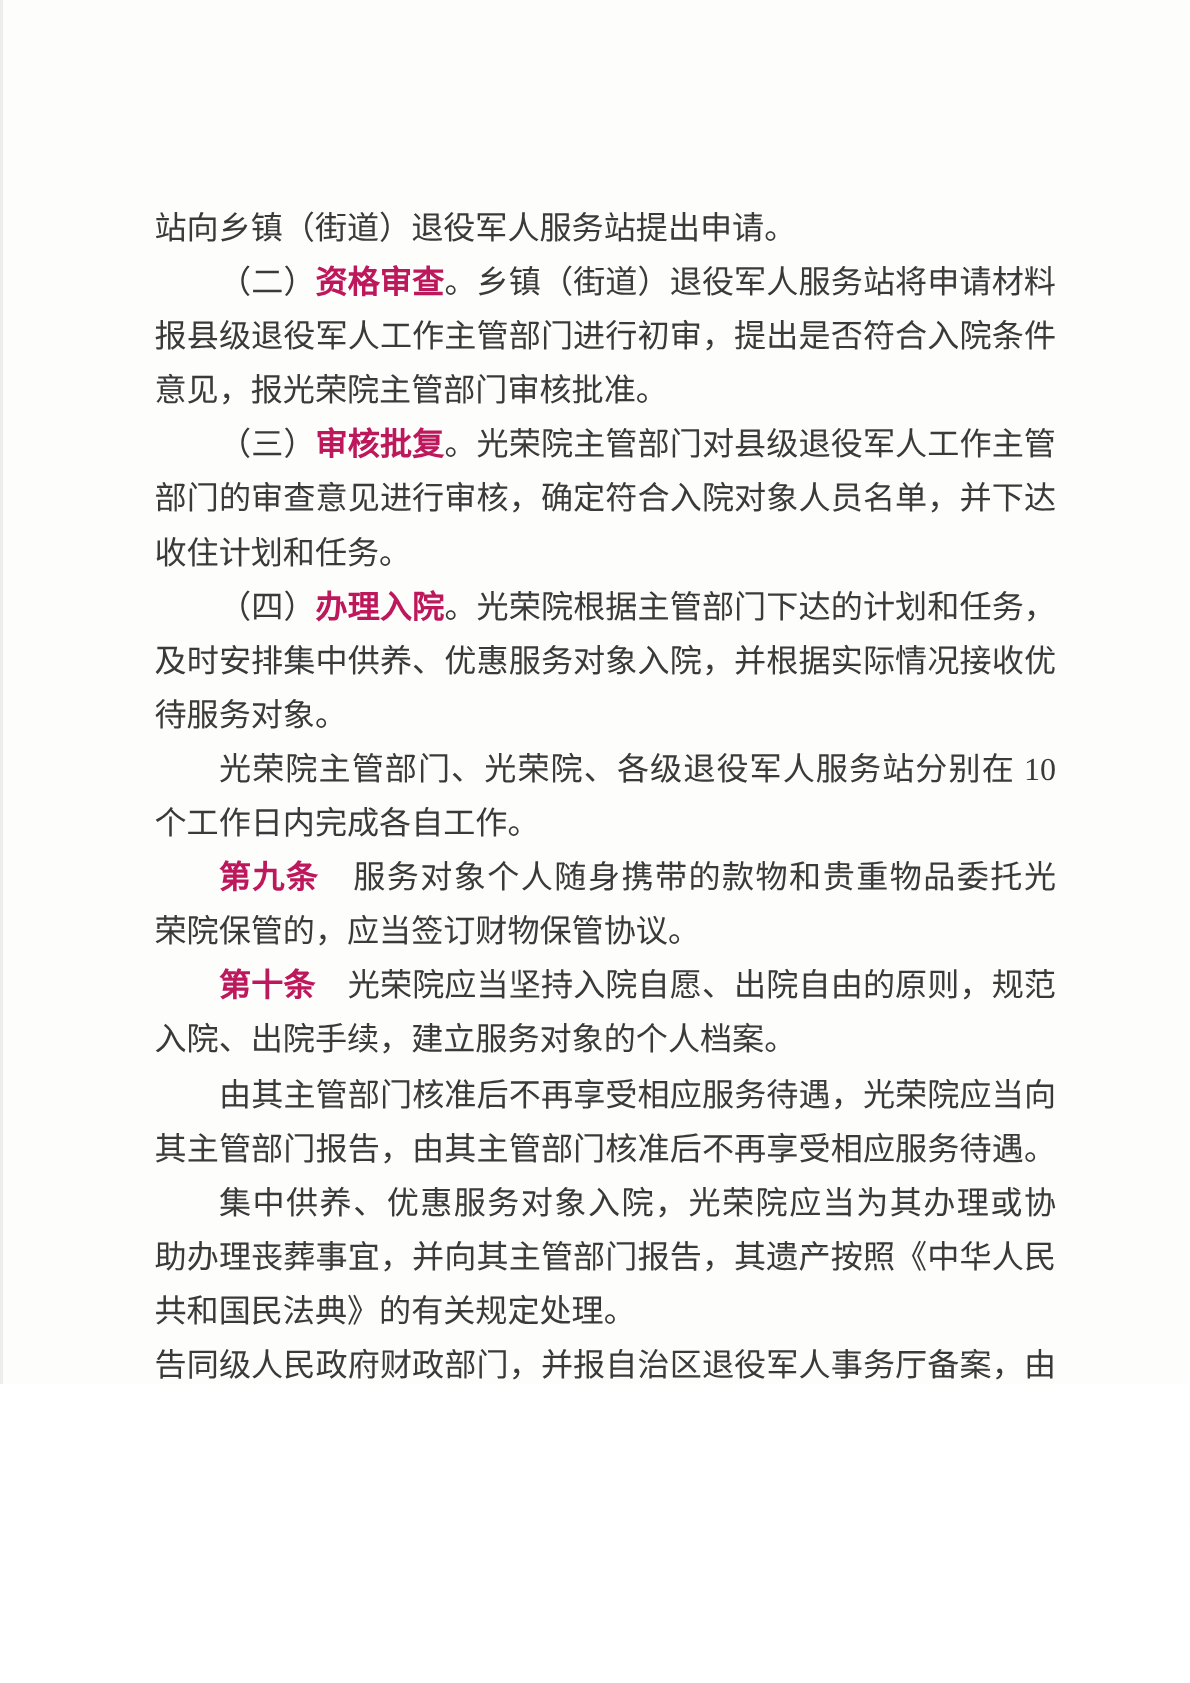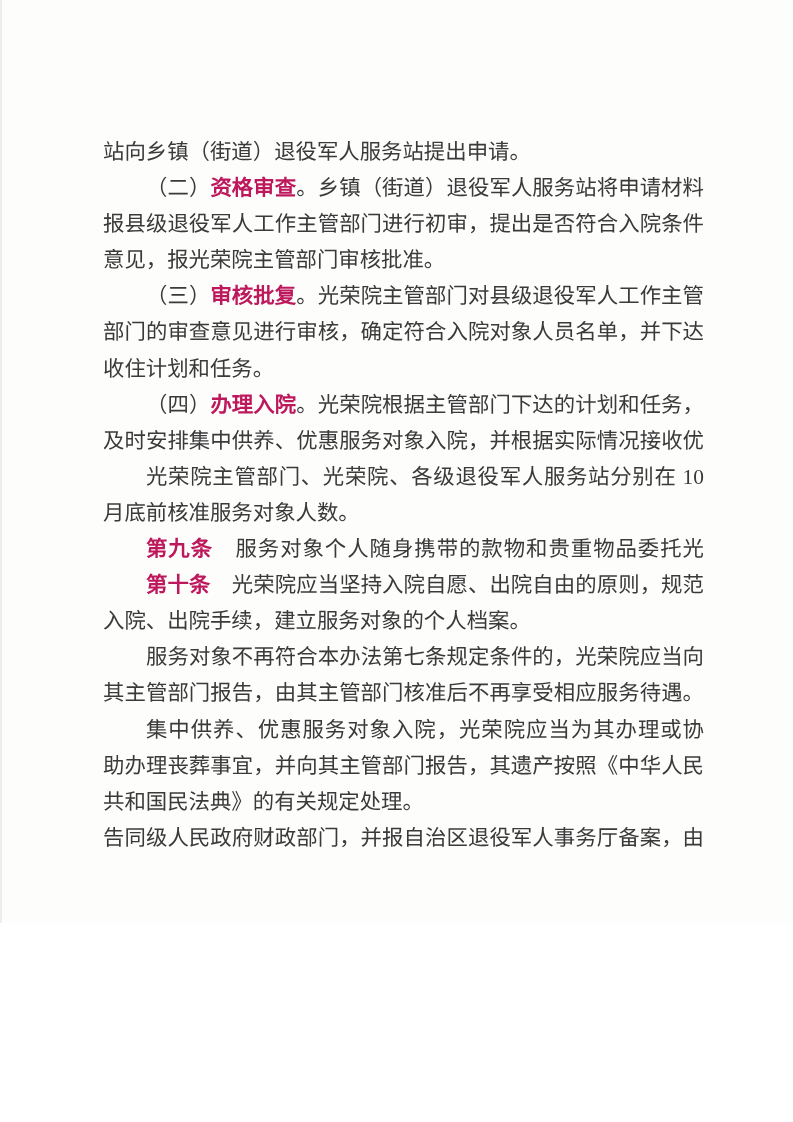--- a/index.html
+++ b/index.html
@@ -82,26 +82,28 @@
   <div class="text-block">
       <div class="line"><span>站向乡镇（街道）退役军人服务站提出申请。</span></div>
       <div class="line full indent"><span>（二）</span><b>资格审查</b><span>。乡镇（街道）退役军人服务站将申请材料</span></div>
       <div class="line full"><span>报县级退役军人工作主管部门进行初审，提出是否符合入院条件</span></div>
       <div class="line"><span>意见，报光荣院主管部门审核批准。</span></div>
       <div class="line full indent"><span>（三）</span><b>审核批复</b><span>。光荣院主管部门对县级退役军人工作主管</span></div>
       <div class="line full"><span>部门的审查意见进行审核，确定符合入院对象人员名单，并下达</span></div>
       <div class="line"><span>收住计划和任务。</span></div>
       <div class="line full indent"><span>（四）</span><b>办理入院</b><span>。光荣院根据主管部门下达的计划和任务，</span></div>
       <div class="line full"><span>及时安排集中供养、优惠服务对象入院，并根据实际情况接收优</span></div>
+      <div class="line"><span>待服务对象。</span></div>
       <div class="line full indent"><span>光荣院主管部门、光荣院、各级退役军人服务站分别在 10</span></div>
-      <div class="line"><span>月底前核准服务对象人数。</span></div>
+      <div class="line"><span>个工作日内完成各自工作。</span></div>
       <div class="line full indent"><b>第九条</b><span>　服务对象个人随身携带的款物和贵重物品委托光</span></div>
+      <div class="line"><span>荣院保管的，应当签订财物保管协议。</span></div>
       <div class="line full indent"><b>第十条</b><span>　光荣院应当坚持入院自愿、出院自由的原则，规范</span></div>
       <div class="line"><span>入院、出院手续，建立服务对象的个人档案。</span></div>
-      <div class="line full indent"><span>服务对象不再符合本办法第七条规定条件的，光荣院应当向</span></div>
+      <div class="line full indent"><span>由其主管部门核准后不再享受相应服务待遇，光荣院应当向</span></div>
       <div class="line full"><span>其主管部门报告，由其主管部门核准后不再享受相应服务待遇。</span></div>
       <div class="line full indent"><span>集中供养、优惠服务对象入院，光荣院应当为其办理或协</span></div>
       <div class="line full"><span>助办理丧葬事宜，并向其主管部门报告，其遗产按照《中华人民</span></div>
       <div class="line"><span>共和国民法典》的有关规定处理。</span></div>
       <div class="line full"><span>告同级人民政府财政部门，并报自治区退役军人事务厅备案，由</span></div>
     </div>
 
   <div class="page-number">— 5 —</div>
 </div>
 

